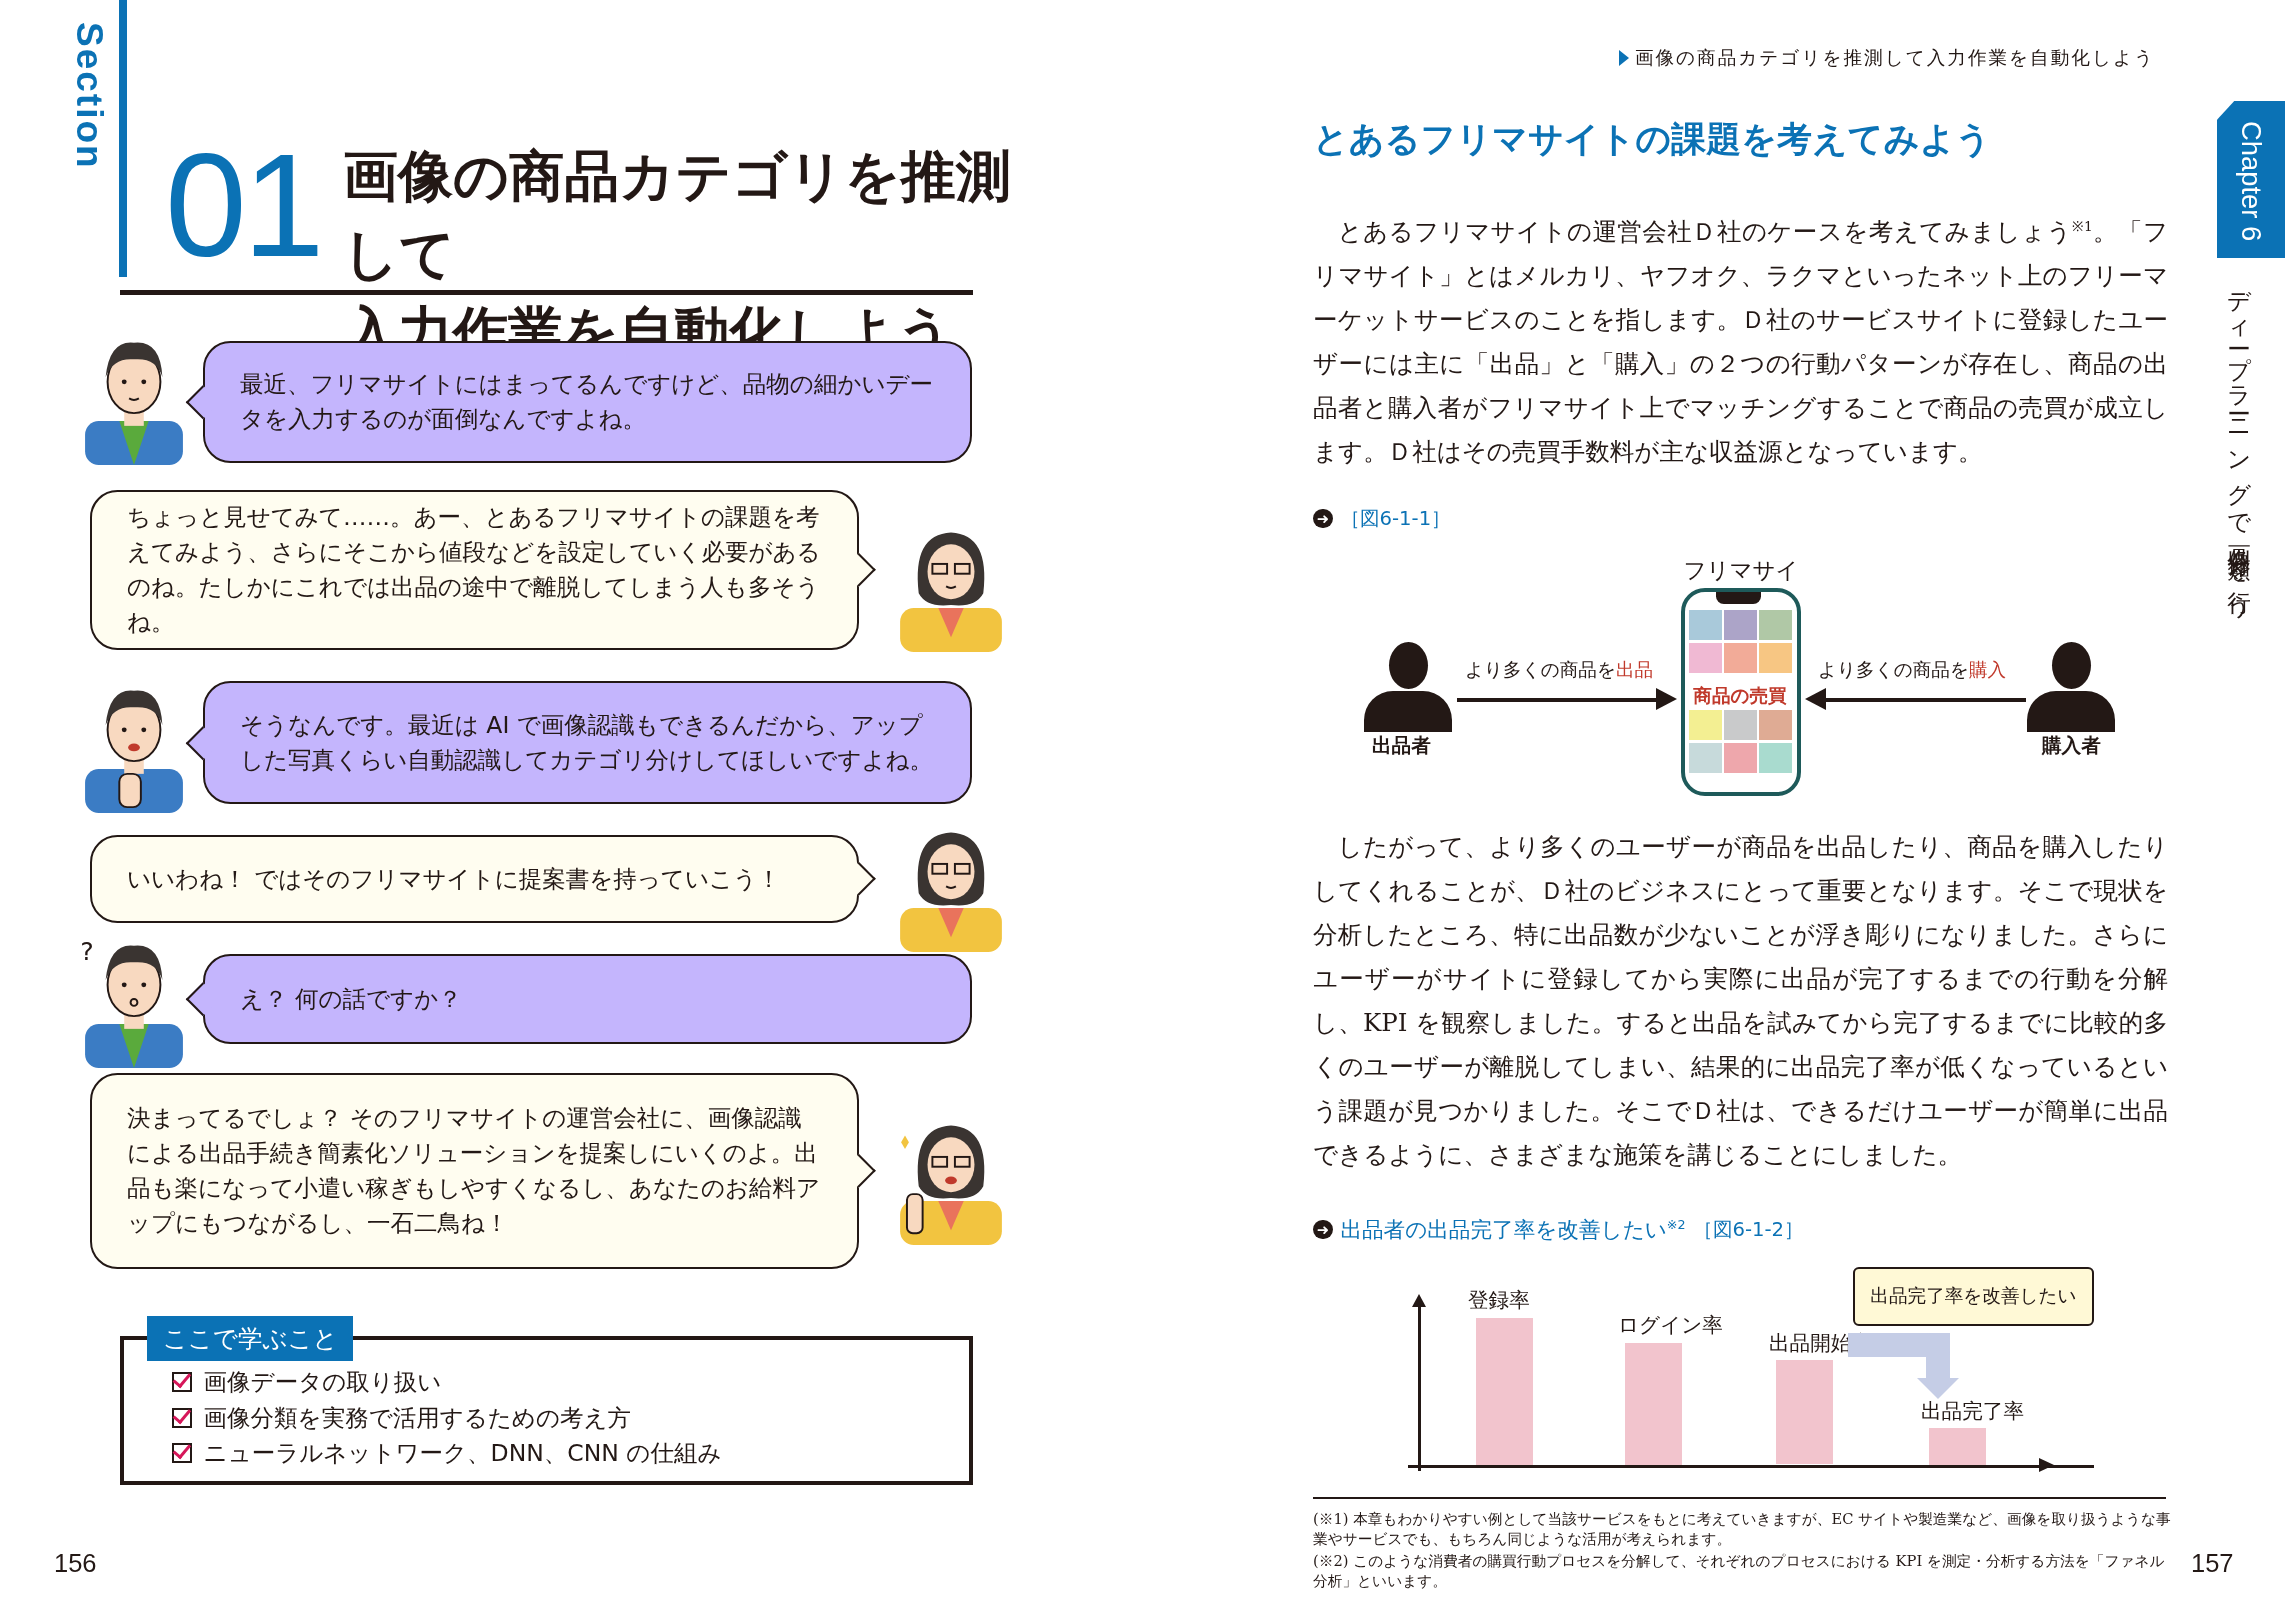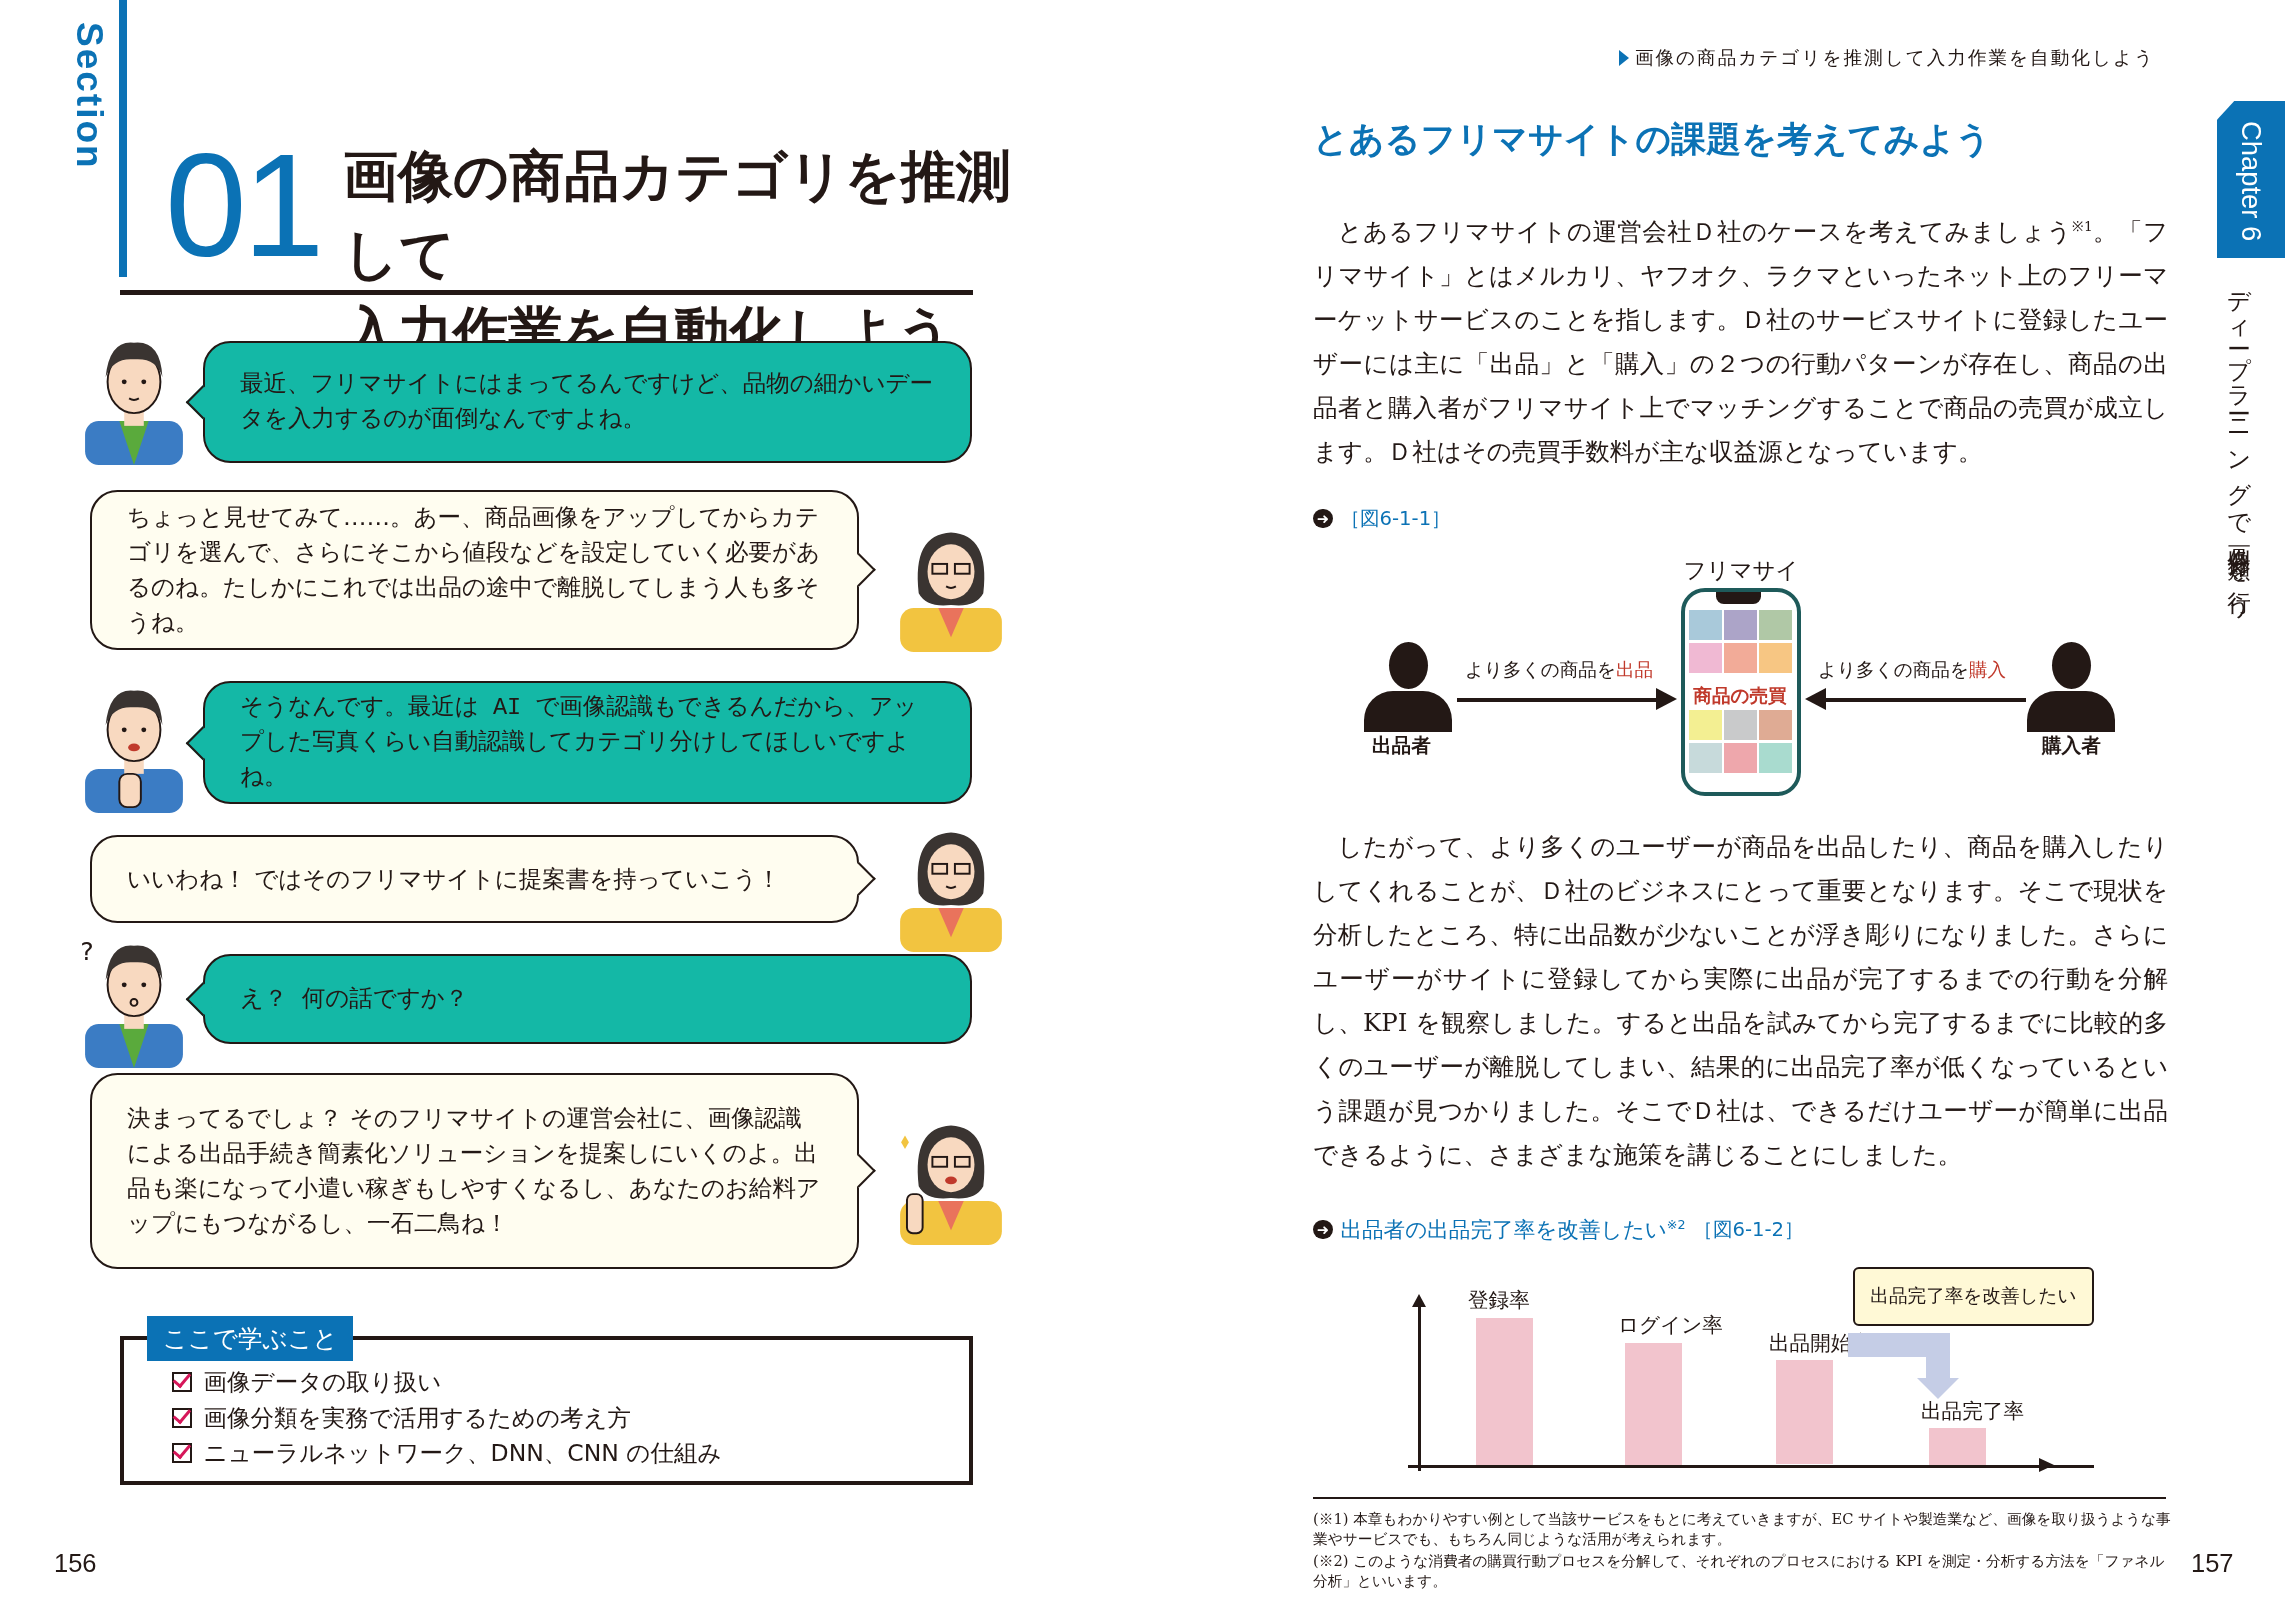--- a/index.html
+++ b/index.html
@@ -5,21 +5,21 @@
   html,body{margin:0;padding:0;background:#fff;}
   body{width:2286px;height:1621px;position:relative;overflow:hidden;font-family:"DejaVu Sans",sans-serif;color:#231815;}
   .abs{position:absolute;}
   
   .section-bar{left:119px;top:0;width:7.8px;height:277px;background:#0b72b5;}
   .section-label{left:61px;top:21.6px;width:49px;height:127px;writing-mode:vertical-rl;font-weight:bold;font-size:37px;color:#0b72b5;letter-spacing:2px;font-family:"Liberation Sans",sans-serif;}
   .sec-num{left:153px;top:132px;font-size:147px;line-height:147px;color:#0b72b5;font-family:"Liberation Sans",sans-serif;letter-spacing:-3.9px;margin-left:12px;}
   .sec-title{left:343px;top:137px;width:686px;font-size:55px;line-height:78px;font-weight:bold;color:#231815;}
   .sec-rule{left:120px;top:290px;width:853px;height:4.9px;background:#231815;}
   .bubble{position:absolute;border:2.9px solid #231815;border-radius:27.4px;font-size:23.5px;line-height:35px;padding:0 35px;display:flex;align-items:center;box-sizing:border-box;}
-  .bubble.gray{background:#14b8a6;font-family:Liberation Mono, monospace;}
+  .bubble.gray{background:#c4b5fd;}
   .bubble.cream{background:#fffdf0;}
   .bubble .tail{position:absolute;width:21.6px;height:21.6px;background:inherit;border-left:2.9px solid #231815;border-bottom:2.9px solid #231815;top:50%;}
   .bubble.gray .tail{left:-13.7px;transform:translateY(-50%) rotate(45deg);}
   .bubble.cream .tail{right:-13.7px;transform:translateY(-50%) rotate(-135deg);}
   .avatar{position:absolute;width:108px;height:137px;}
   .learn-box{left:120px;top:1336px;width:853px;height:149px;border:4.9px solid #231815;box-sizing:border-box;}
   .learn-tag{left:147px;top:1316px;background:#0b72b5;color:#fff;font-size:24.5px;padding:5.9px 15.7px;text-align:center;}
   .learn-item{position:absolute;left:172px;font-size:23.5px;display:flex;align-items:center;gap:12px;}
   .chk{width:19.6px;height:19.6px;border:2px solid #231815;position:relative;box-sizing:border-box;}
   .chk::after{content:"";position:absolute;left:2.9px;top:-3.9px;width:6.9px;height:13.7px;border-right:3.9px solid #d6175a;border-bottom:3.9px solid #d6175a;transform:rotate(40deg);}
@@ -118,21 +118,21 @@
   <ellipse cx="55" cy="74" rx="6" ry="4" fill="#c0392b"></ellipse>
   <rect x="10" y="88" width="16" height="40" rx="6" fill="#f8d9c0" stroke="#231815" stroke-width="2"></rect>
 </svg>
 
 <div class="bubble gray" style="left:203px;top:341px;width:769px;height:122px;">
   <span class="tail"></span>
   <span>最近、フリマサイトにはまってるんですけど、品物の細かいデータを入力するのが面倒なんですよね。</span>
 </div>
 <div class="bubble cream" style="left:90px;top:490px;width:769px;height:160px;">
   <span class="tail"></span>
-  <span>ちょっと見せてみて……。あー、商品画像をアップしてからカテゴリを選んで、さらにそこから値段などを設定していく必要があるのね。たしかにこれでは出品の途中で離脱してしまう人も多そうね。</span>
+  <span>ちょっと見せてみて……。あー、とあるフリマサイトの課題を考えてみよう、さらにそこから値段などを設定していく必要があるのね。たしかにこれでは出品の途中で離脱してしまう人も多そうね。</span>
 </div>
 <div class="bubble gray" style="left:203px;top:681px;width:769px;height:123px;">
   <span class="tail"></span>
   <span>そうなんです。最近は AI で画像認識もできるんだから、アップした写真くらい自動認識してカテゴリ分けしてほしいですよね。</span>
 </div>
 <div class="bubble cream" style="left:90px;top:835px;width:769px;height:88px;">
   <span class="tail"></span>
   <span>いいわね！ ではそのフリマサイトに提案書を持っていこう！</span>
 </div>
 <div class="bubble gray" style="left:203px;top:954px;width:769px;height:90px;">

